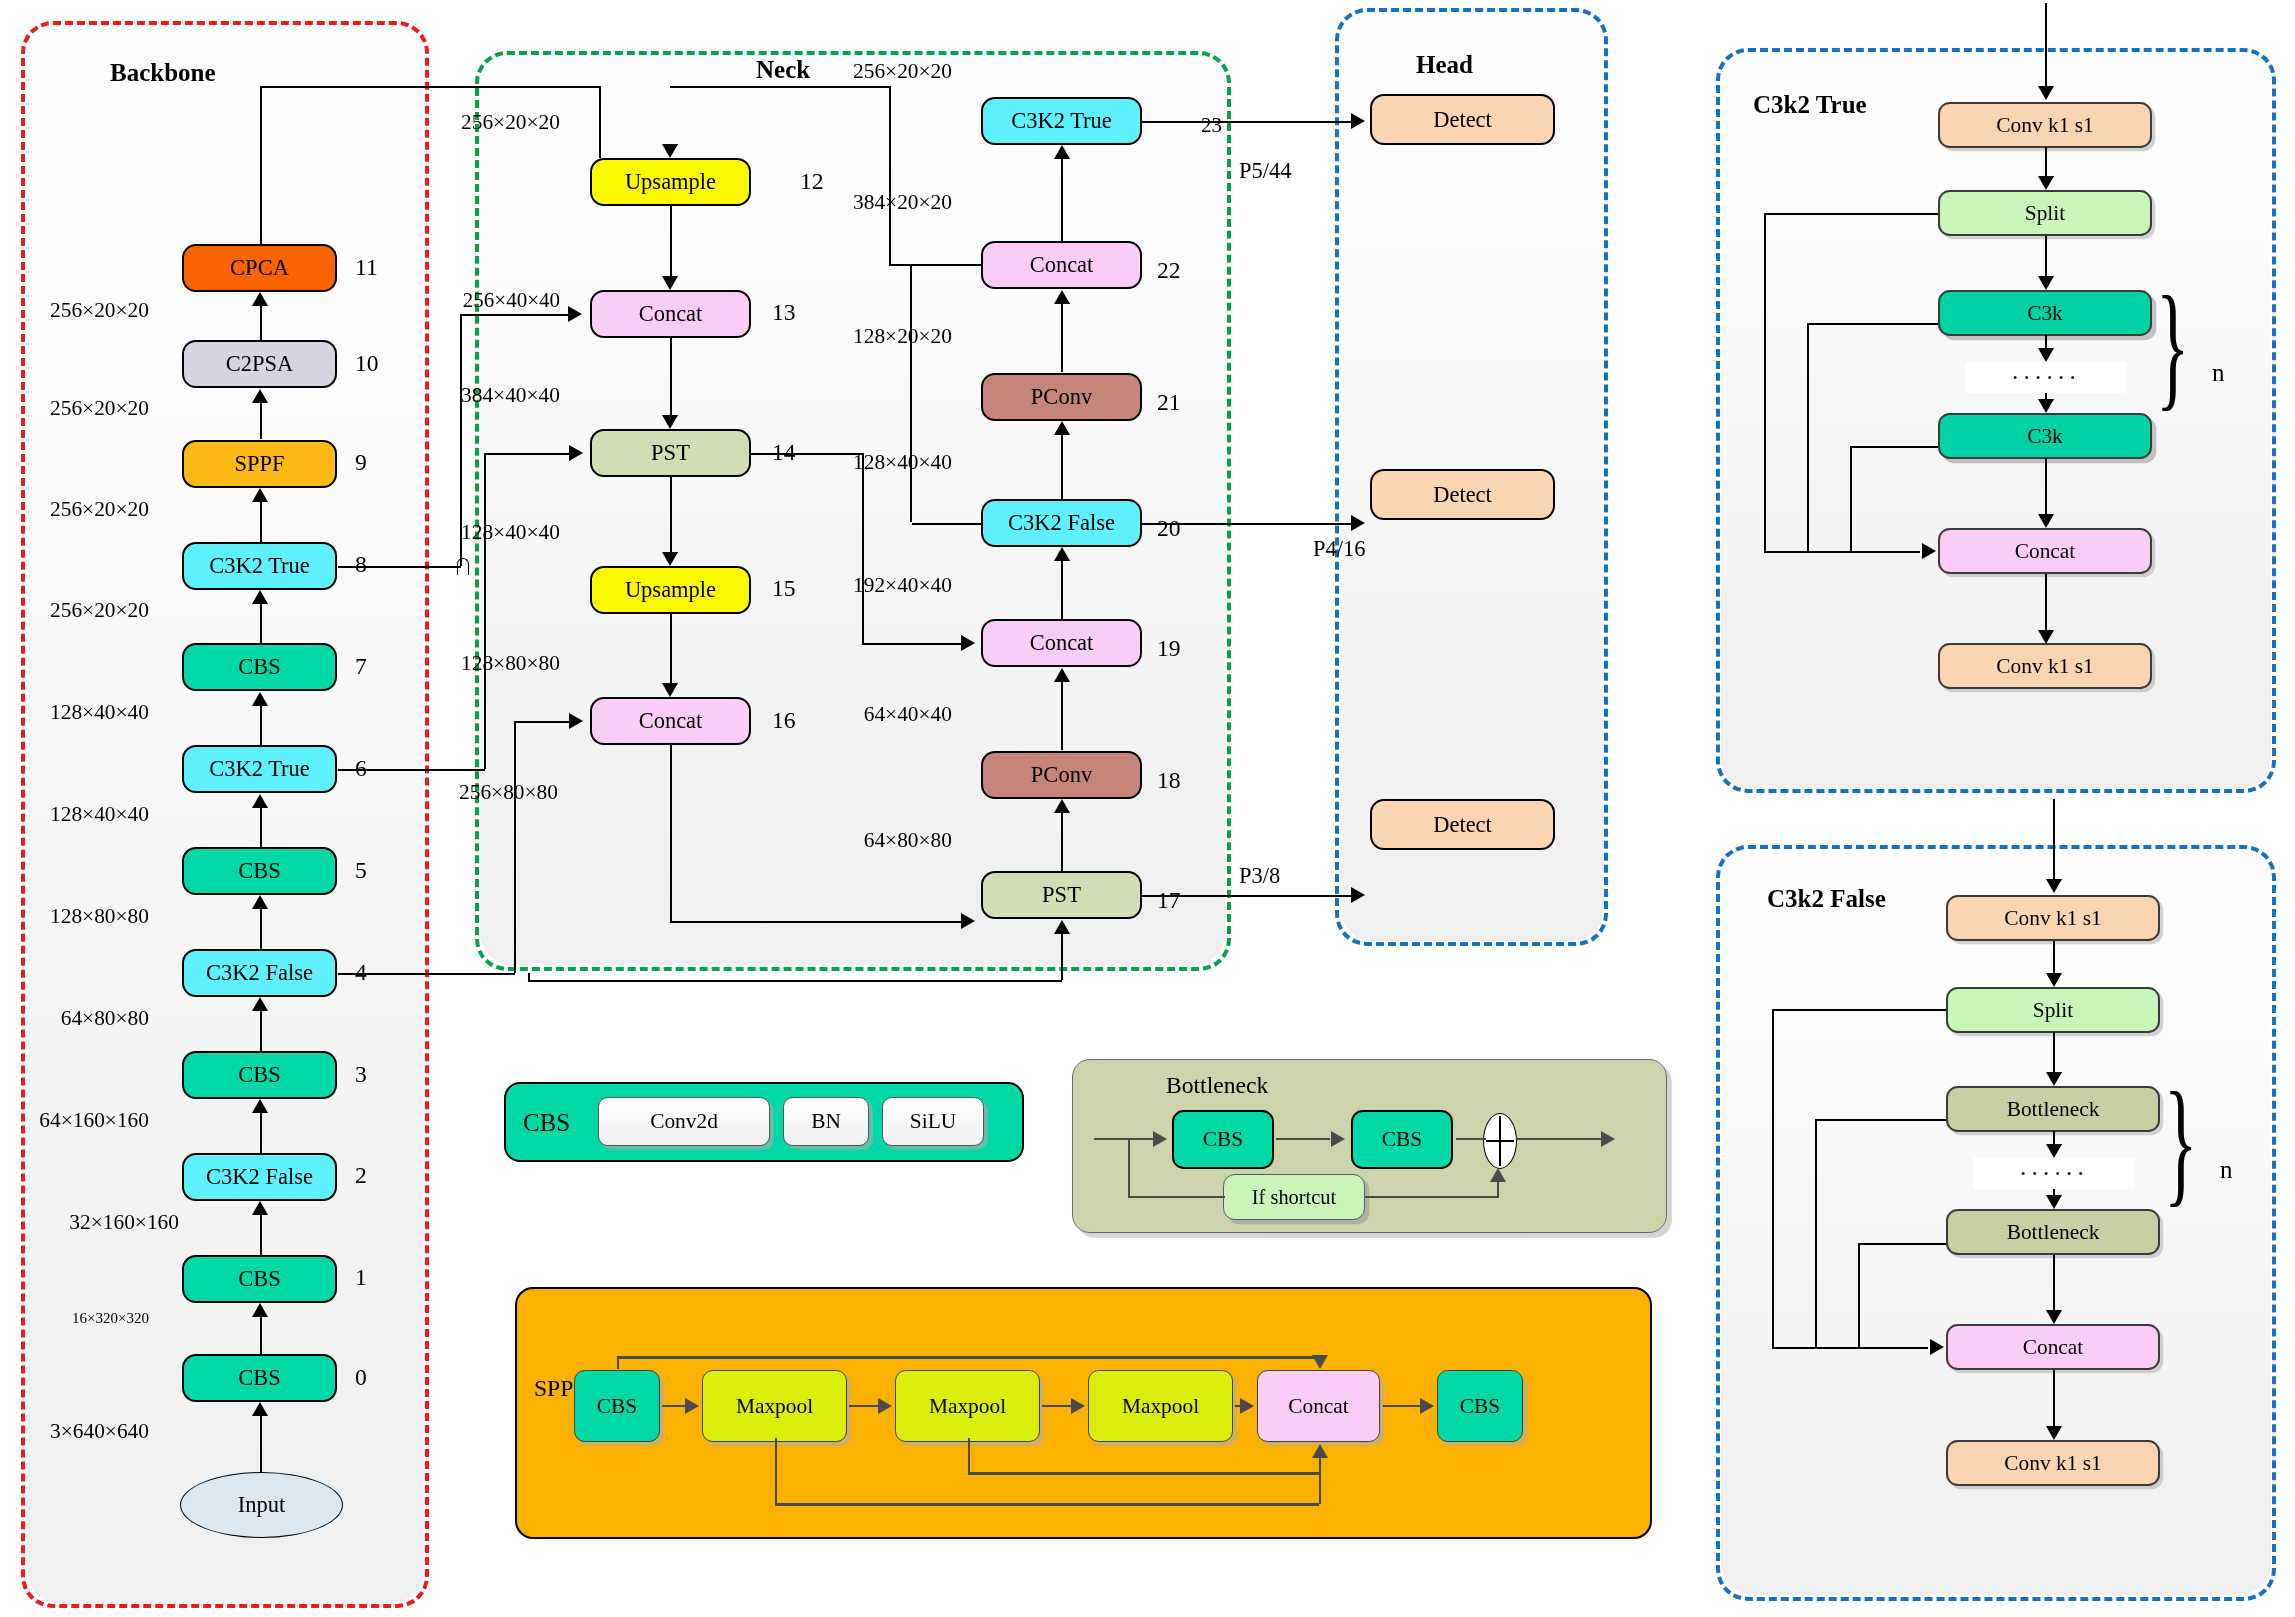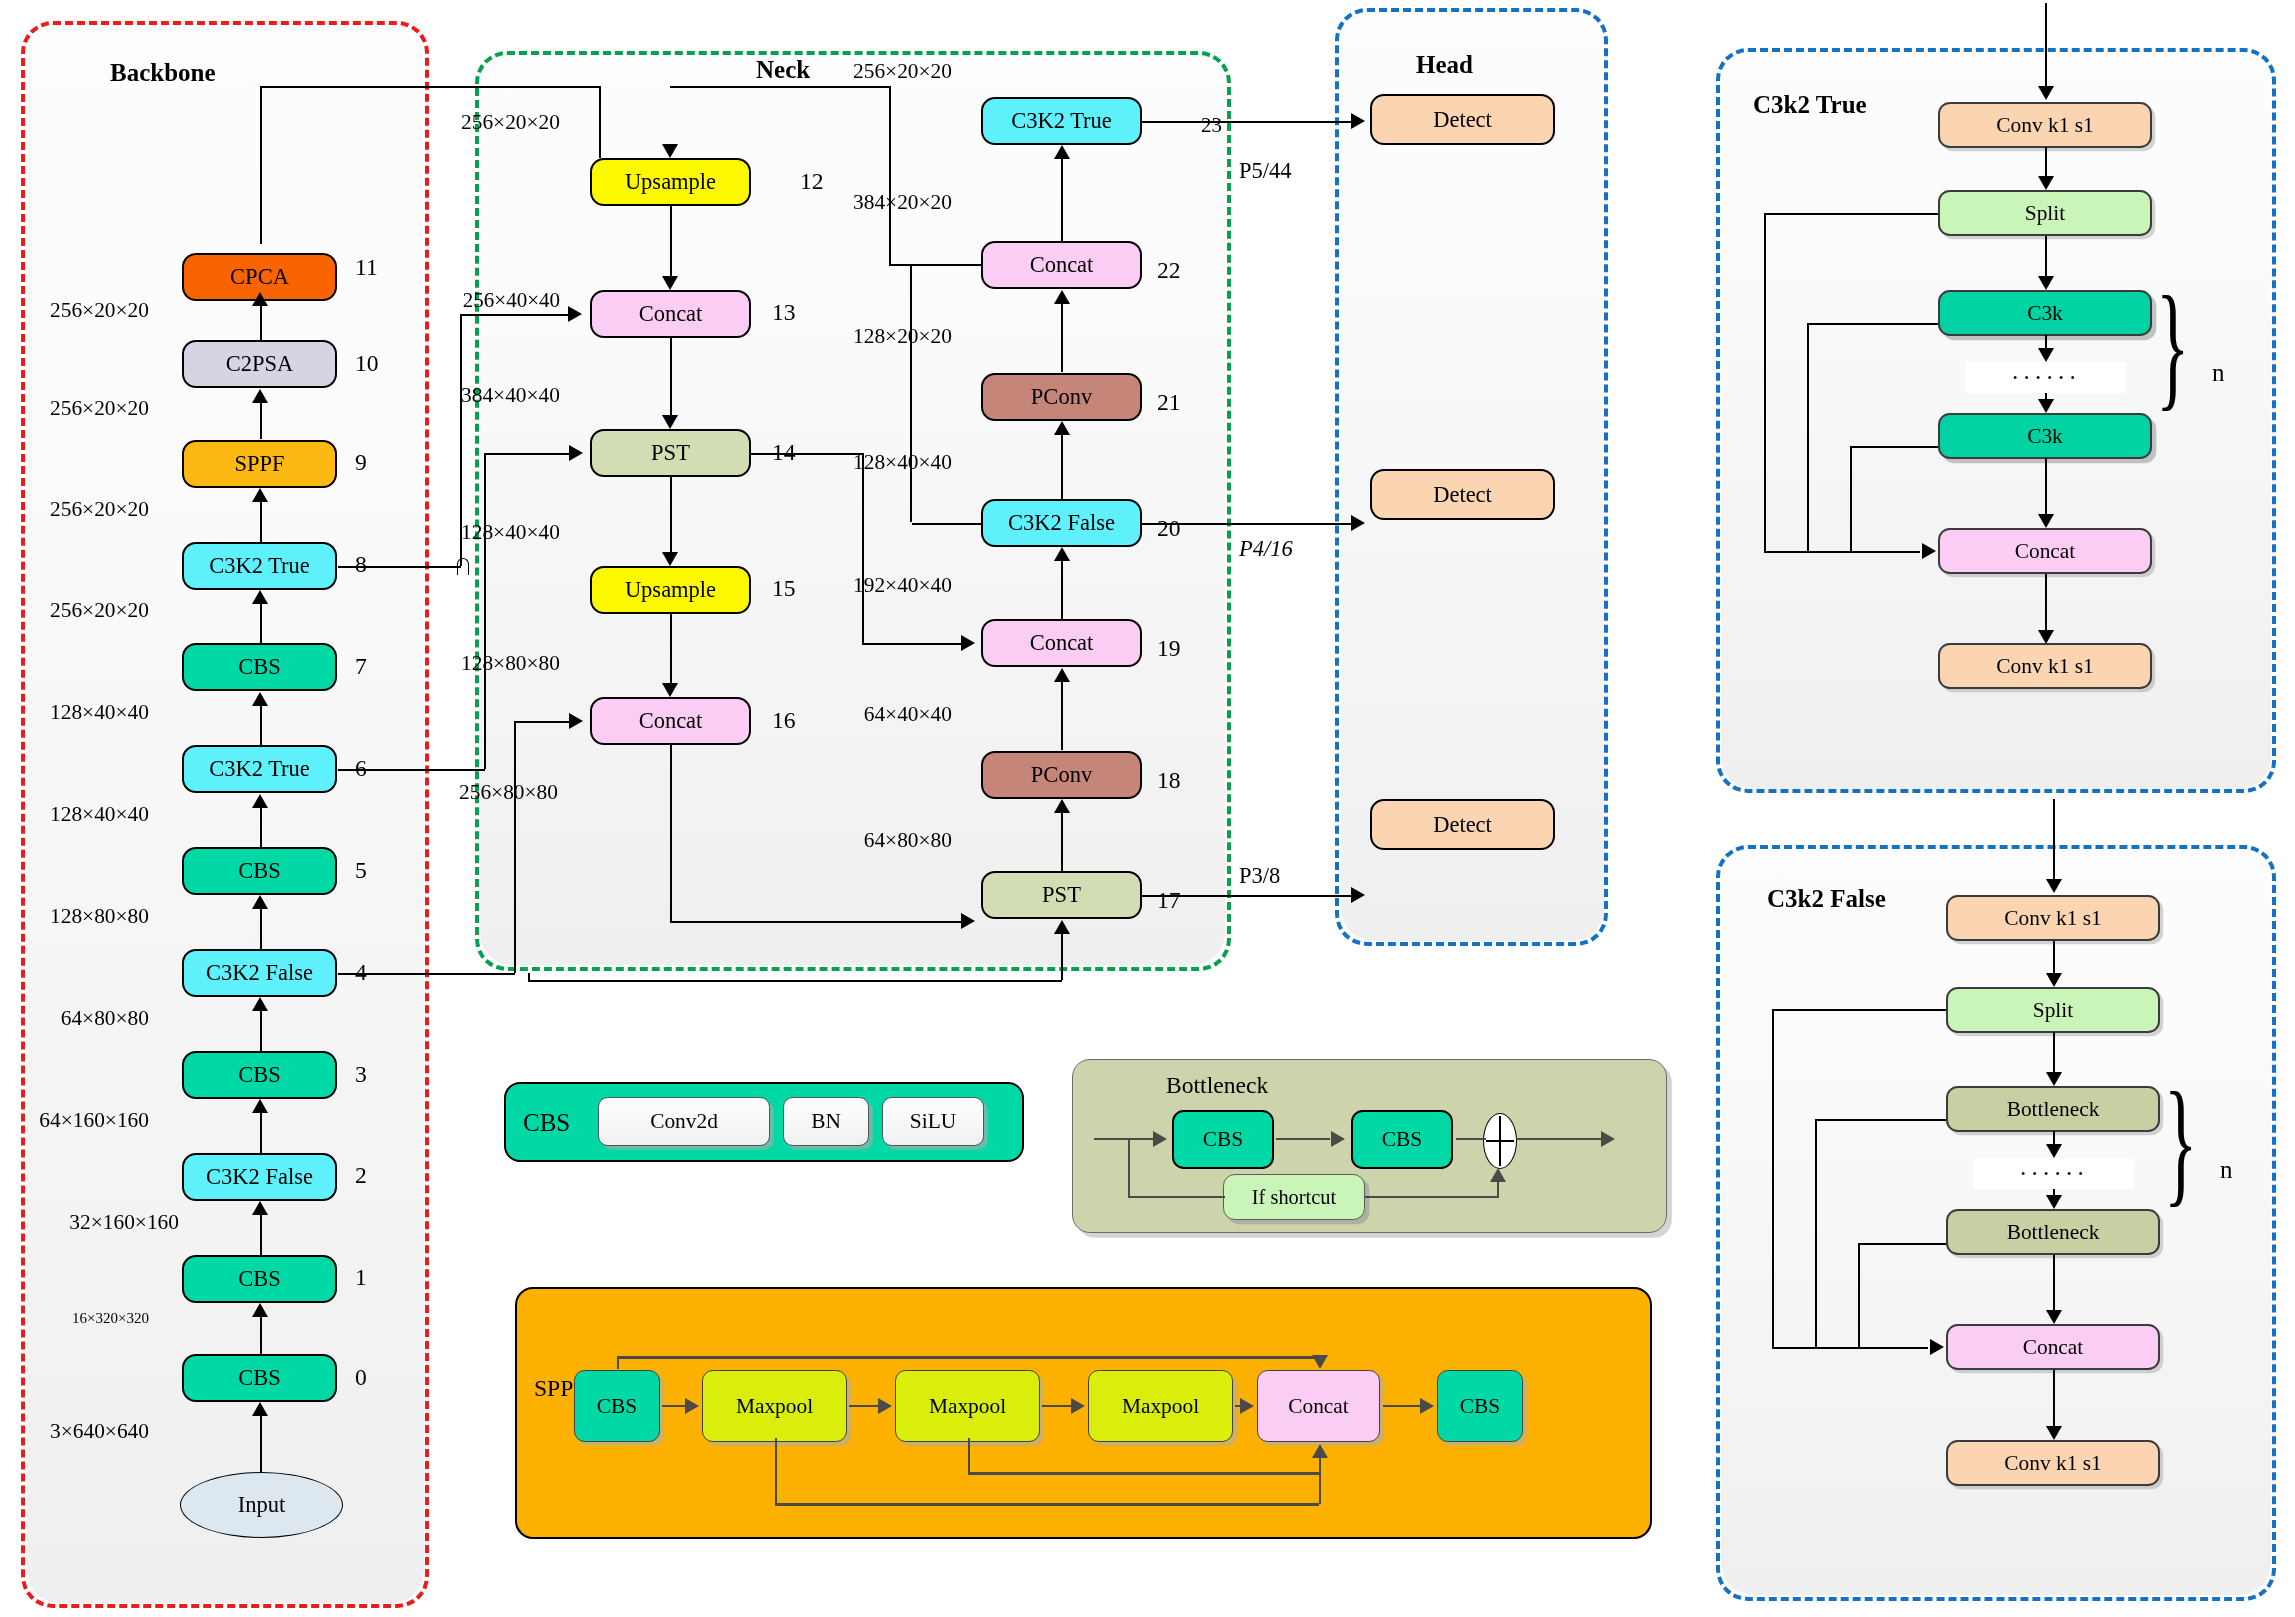--- a/index.html
+++ b/index.html
@@ -71,21 +71,21 @@
     <div class="box" style="left:182px;top:745px;width:155px;height:48px;background:#5ef0fb;font-size:22.5px;">C3K2 True</div>
     <div class="lbl" style="left:355px;top:755px;font-size:23.6px;">6</div>
     <div class="box" style="left:182px;top:643px;width:155px;height:48px;background:#00d9a6;font-size:22.5px;">CBS</div>
     <div class="lbl" style="left:355px;top:653px;font-size:23.6px;">7</div>
     <div class="box" style="left:182px;top:542px;width:155px;height:48px;background:#5ef0fb;font-size:22.5px;">C3K2 True</div>
     <div class="lbl" style="left:355px;top:551px;font-size:23.6px;">8</div>
     <div class="box" style="left:182px;top:440px;width:155px;height:48px;background:#fcb813;font-size:22.5px;">SPPF</div>
     <div class="lbl" style="left:355px;top:449px;font-size:23.6px;">9</div>
     <div class="box" style="left:182px;top:340px;width:155px;height:48px;background:#d8d3e3;font-size:22.5px;">C2PSA</div>
     <div class="lbl" style="left:355px;top:350px;font-size:23.6px;">10</div>
-    <div class="box" style="left:182px;top:244px;width:155px;height:48px;background:#fa6400;font-size:22.5px;margin-top:9px;">CPCA</div>
+    <div class="box" style="left:182px;top:244px;width:155px;height:48px;background:#fa6400;font-size:22.5px;">CPCA</div>
     <div class="lbl" style="left:355px;top:254px;font-size:23.6px;">11</div>
     <div class="ellipse" style="left:180px;top:1472px;width:161px;height:64px;background:#dce7f0;font-size:22.5px;">Input</div>
     <div class="ln lnv" style="left:260px;top:1413px;height:59px;"></div>
     <div class="arrow arr-up" style="left:252px;top:1402px;"></div>
     <div class="lbl" style="left:149px;top:1419px;font-size:21.4px;transform:translateX(-100%);">3×640×640</div>
     <div class="ln lnv" style="left:260px;top:1314px;height:40px;"></div>
     <div class="arrow arr-up" style="left:252px;top:1303px;"></div>
     <div class="lbl" style="left:149px;top:1310px;font-size:15px;transform:translateX(-100%);">16×320×320</div>
     <div class="ln lnv" style="left:260px;top:1212px;height:43px;"></div>
     <div class="arrow arr-up" style="left:252px;top:1201px;"></div>
@@ -215,21 +215,21 @@
     <div class="ln lnv" style="left:1061px;top:930px;height:50px;"></div>
     <div class="ln lnh" style="left:1142px;top:523px;width:209px;"></div>
     <div class="arrow arr-rt" style="left:1351px;top:515px;"></div>
     <div class="ln lnh" style="left:1142px;top:121px;width:209px;"></div>
     <div class="arrow arr-rt" style="left:1351px;top:113px;"></div>
     <div class="ln lnh" style="left:1142px;top:895px;width:209px;"></div>
     <div class="arrow arr-rt" style="left:1351px;top:887px;"></div>
     <div class="ln lnh" style="left:912px;top:523px;width:70px;"></div>
     <div class="ln lnv" style="left:910px;top:264px;height:258px;"></div>
     <div class="lbl" style="left:1239px;top:158px;font-size:22.5px;">P5/44</div>
-    <div class="lbl" style="left:1239px;top:536px;font-size:22.5px;font-style:italic;">P4/16</div>
+    <div class="lbl" style="left:1313px;top:536px;font-size:22.5px;">P4/16</div>
     <div class="lbl" style="left:1239px;top:863px;font-size:22.5px;">P3/8</div>
     <div class="ln lnv" style="left:2045px;top:2.7px;height:86px;"></div>
     <div class="arrow arr-dn" style="left:2038px;top:86px;"></div>
     <div class="sub" style="left:1938px;top:102px;width:214px;height:46px;background:#fbd4b1;font-size:21.4px;box-shadow:3.2px 3.2px 0 rgba(160,160,160,.45);">Conv k1 s1</div>
     <div class="sub" style="left:1938px;top:190px;width:214px;height:46px;background:#caf5b8;font-size:21.4px;box-shadow:3.2px 3.2px 0 rgba(160,160,160,.45);">Split</div>
     <div class="sub" style="left:1938px;top:290px;width:214px;height:46px;background:#00d2a4;font-size:21.4px;">C3k</div>
     <div class="sub" style="left:1938px;top:413px;width:214px;height:46px;background:#00d2a4;font-size:21.4px;">C3k</div>
     <div class="sub" style="left:1938px;top:528px;width:214px;height:46px;background:#fbcdf5;font-size:21.4px;box-shadow:3.2px 3.2px 0 rgba(160,160,160,.45);">Concat</div>
     <div class="sub" style="left:1938px;top:643px;width:214px;height:46px;background:#fbd4b1;font-size:21.4px;box-shadow:3.2px 3.2px 0 rgba(160,160,160,.45);">Conv k1 s1</div>
     <div class="ln lnv" style="left:2045px;top:147px;height:32px;"></div>

